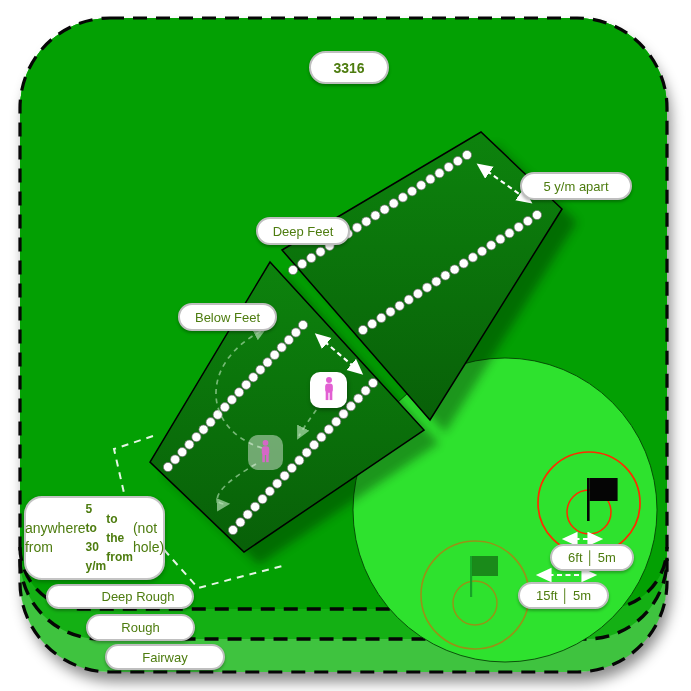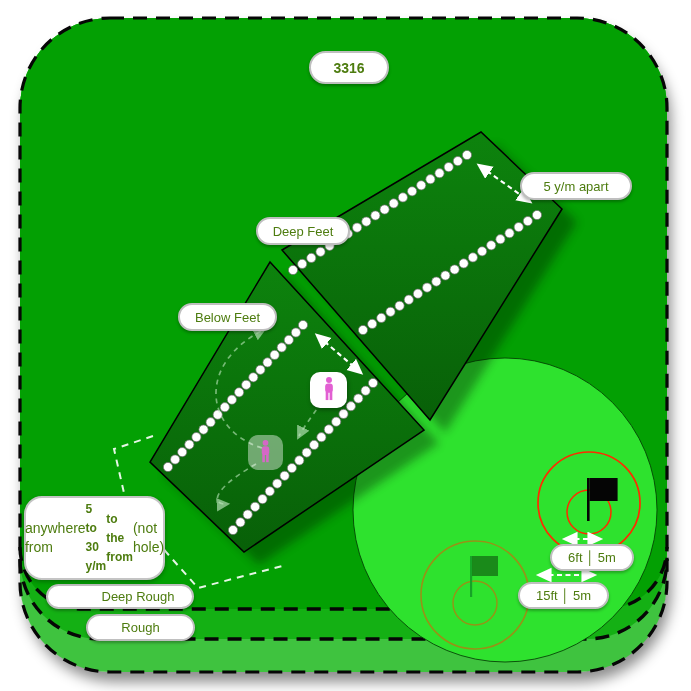--- a/index.html
+++ b/index.html
@@ -218,20 +218,21 @@
   </div>
 
   <div class="pill" style="left:309px;top:51px;width:76px;height:29px;font-weight:700;font-size:14px;">3316</div>
   <div class="pill" style="left:256px;top:217px;width:90px;height:24px;">Deep Feet</div>
   <div class="pill" style="left:178px;top:303px;width:95px;height:24px;">Below Feet</div>
   <div class="pill" style="left:520px;top:172px;width:108px;height:24px;">5 y/m apart</div>
   <div class="pill" style="left:550px;top:544px;width:80px;height:23px;">6ft │ 5m</div>
   <div class="pill" style="left:518px;top:582px;width:87px;height:23px;">15ft │ 5m</div>
   <div class="pill" style="left:46px;top:584px;width:108px;height:21px;padding-left:36px;">Deep Rough</div>
   <div class="pill" style="left:86px;top:614px;width:105px;height:23px;text-align:center;">Rough</div>
+  <div class="pill" style="left:105px;top:644px;width:116px;height:22px;">Fairway</div>
 
   <div class="notebox" style="left:24px;top:496px;width:137px;height:80px;">
     <span>anywhere from</span>
     <span class="b">5 to 30 y/m</span>
     <span class="b">to the from</span>
     <span>(not hole)</span>
   </div>
 
   <svg class="border-top" width="691" height="691" viewBox="0 0 691 691">
     <rect x="20" y="18" width="647" height="654" rx="90" fill="none" stroke="#060606" stroke-width="3.2" stroke-dasharray="14 9"></rect>

